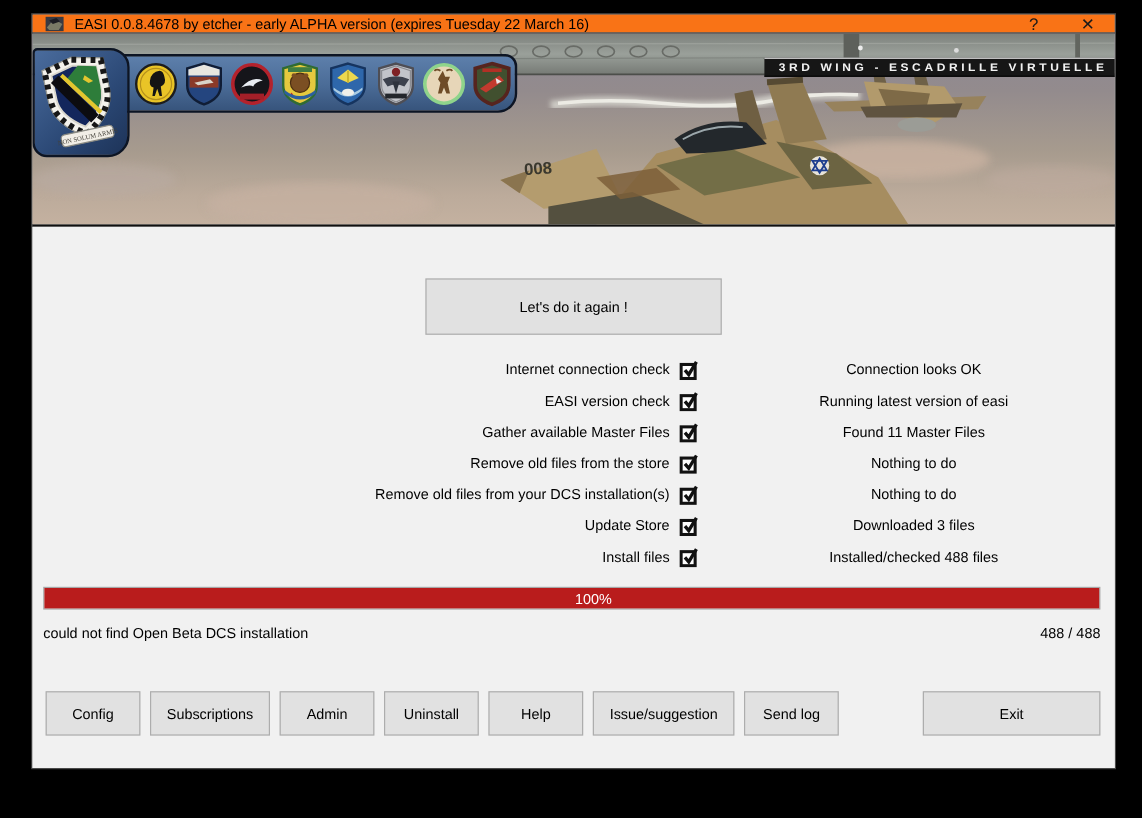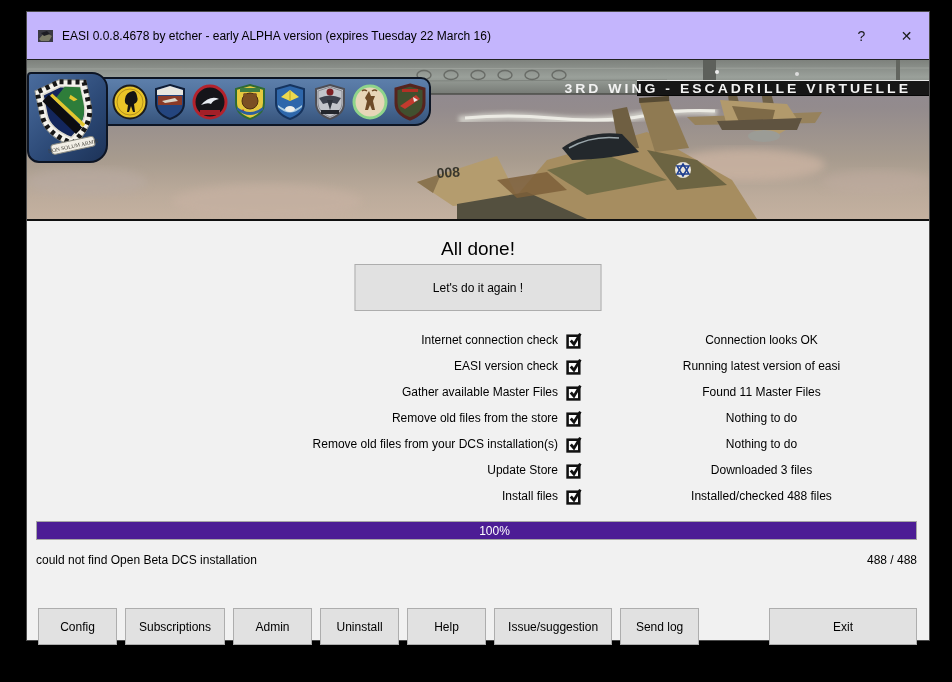--- a/index.html
+++ b/index.html
@@ -1,36 +1,36 @@
 <!DOCTYPE html>
 <html><head>
 <meta charset="utf-8">
 <style>
   html,body{margin:0;padding:0;}
   body{width:952px;height:682px;background:#000;position:relative;overflow:hidden;
        font-family:"Liberation Sans",sans-serif;}
   .window{position:absolute;left:27px;top:12px;width:902px;height:628px;background:#f0f0f0;
           outline:1px solid #4a4a4a;display:flex;flex-direction:column;}
   
-  .titlebar{height:47px;background:#c4b5fd;display:flex;align-items:center;flex:0 0 auto;}
+  .titlebar{height:15px;background:#f97316;display:flex;align-items:center;flex:0 0 auto;}
   .app-icon{width:17px;height:17px;margin:0 8px 0 10px;flex:0 0 auto;}
   .title-text{font-size:12px;color:#000;white-space:nowrap;}
   .titlebar-controls{margin-left:auto;display:flex;align-items:center;}
   .tb-btn{width:45px;height:32px;display:flex;align-items:center;justify-content:center;
           font-size:14px;color:#1a1a1a;cursor:default;}
   
   .banner{position:relative;height:159px;flex:0 0 auto;overflow:hidden;
           border-top:1px solid #222;border-bottom:2px solid #101010;
           background:linear-gradient(180deg,#8d8894 0%,#938b8d 30%,#a79b8e 62%,#bcab9b 85%,#c4b1a0 100%);}
   .banner-art{position:absolute;inset:0;}
   .wing-bar{position:absolute;left:610px;right:0;top:20px;height:14px;background:#161616;
             border-top:1px solid #e9e9e9;border-bottom:1px solid #060606;
             display:flex;align-items:center;justify-content:flex-end;}
-  .wing-bar span{color:#f2f2f2;font-size:14px;font-weight:bold;letter-spacing:3px;
-                 padding-right:18px;white-space:nowrap;transform:scaleY(.92);}
+  .wing-bar span{color:#f2f2f2;font-size:10px;font-weight:bold;letter-spacing:3px;
+                 padding-right:6px;white-space:nowrap;transform:scaleY(.92);}
   .badge-bar{position:absolute;left:60px;top:17px;width:344px;height:49px;
              background:linear-gradient(180deg,#5d7fab 0%,#4a6b96 55%,#37547c 100%);
              border:2px solid #0d1524;border-radius:0 10px 16px 0;
              display:flex;align-items:center;gap:2px;padding-left:22px;box-sizing:border-box;}
   .sq-badge{width:38px;height:38px;flex:0 0 auto;display:block;}
   .badge-tab{position:absolute;left:0;top:12px;width:77px;height:87px;
              background:linear-gradient(135deg,#4a6c9d 0%,#2b4875 60%,#1d3358 100%);
              border:2px solid #0d1524;border-radius:4px 16px 18px 12px;}
   .main-badge{position:absolute;left:4px;top:3px;width:68px;height:80px;transform:rotate(-12deg);}
   
@@ -213,21 +213,20 @@
         <line x1="21" y1="15" x2="47" y2="52" stroke="#e3c62f" stroke-width="3.5"></line>
         <line x1="15" y1="17" x2="41" y2="56" stroke="#0c0c10" stroke-width="9"></line>
         <polygon points="40,19 46,25 42,26 38,22" fill="#e3c62f"></polygon>
         <rect x="10" y="64" width="44" height="10" rx="3" fill="#f1eee6" stroke="#8a8a82" stroke-width="1"></rect>
         <text x="32" y="71.5" text-anchor="middle" font-family="Liberation Serif, serif" font-size="5.5" fill="#44423a">NON SOLUM ARMIS</text>
       </svg>
     </div>
   </div>
 
   <div class="content">
-    <div class="heading">All done!</div>
     <button class="again-btn">Let's do it again !</button>
 
     <div class="checklist">
       <div class="check-row">
         <span class="check-label">Internet connection check</span>
         <span class="checkbox">
             <svg width="17" height="17" viewBox="0 0 16 16">
               <rect x="1.5" y="3.5" width="11" height="11" fill="#fdfdfd" stroke="#111" stroke-width="2.4"></rect>
               <path d="M4.5 8 L7.5 11.5 L13.5 1.5" fill="none" stroke="#111" stroke-width="2.6"></path>
             </svg>
@@ -290,21 +289,21 @@
             <svg width="17" height="17" viewBox="0 0 16 16">
               <rect x="1.5" y="3.5" width="11" height="11" fill="#fdfdfd" stroke="#111" stroke-width="2.4"></rect>
               <path d="M4.5 8 L7.5 11.5 L13.5 1.5" fill="none" stroke="#111" stroke-width="2.6"></path>
             </svg>
           </span>
         <span class="check-result">Installed/checked 488 files</span>
       </div>
     </div>
 
     <div class="progress">
-      <div class="progress-fill" style="background: #4c1d95; padding-left: 36px;">
+      <div class="progress-fill" style="background: #b91c1c; padding-left: 36px;">
         <span>100%</span>
       </div>
     </div>
 
     <div class="status-row">
       <span>could not find Open Beta DCS installation</span>
       <span>488 / 488</span>
     </div>
 
     <div class="footer">

